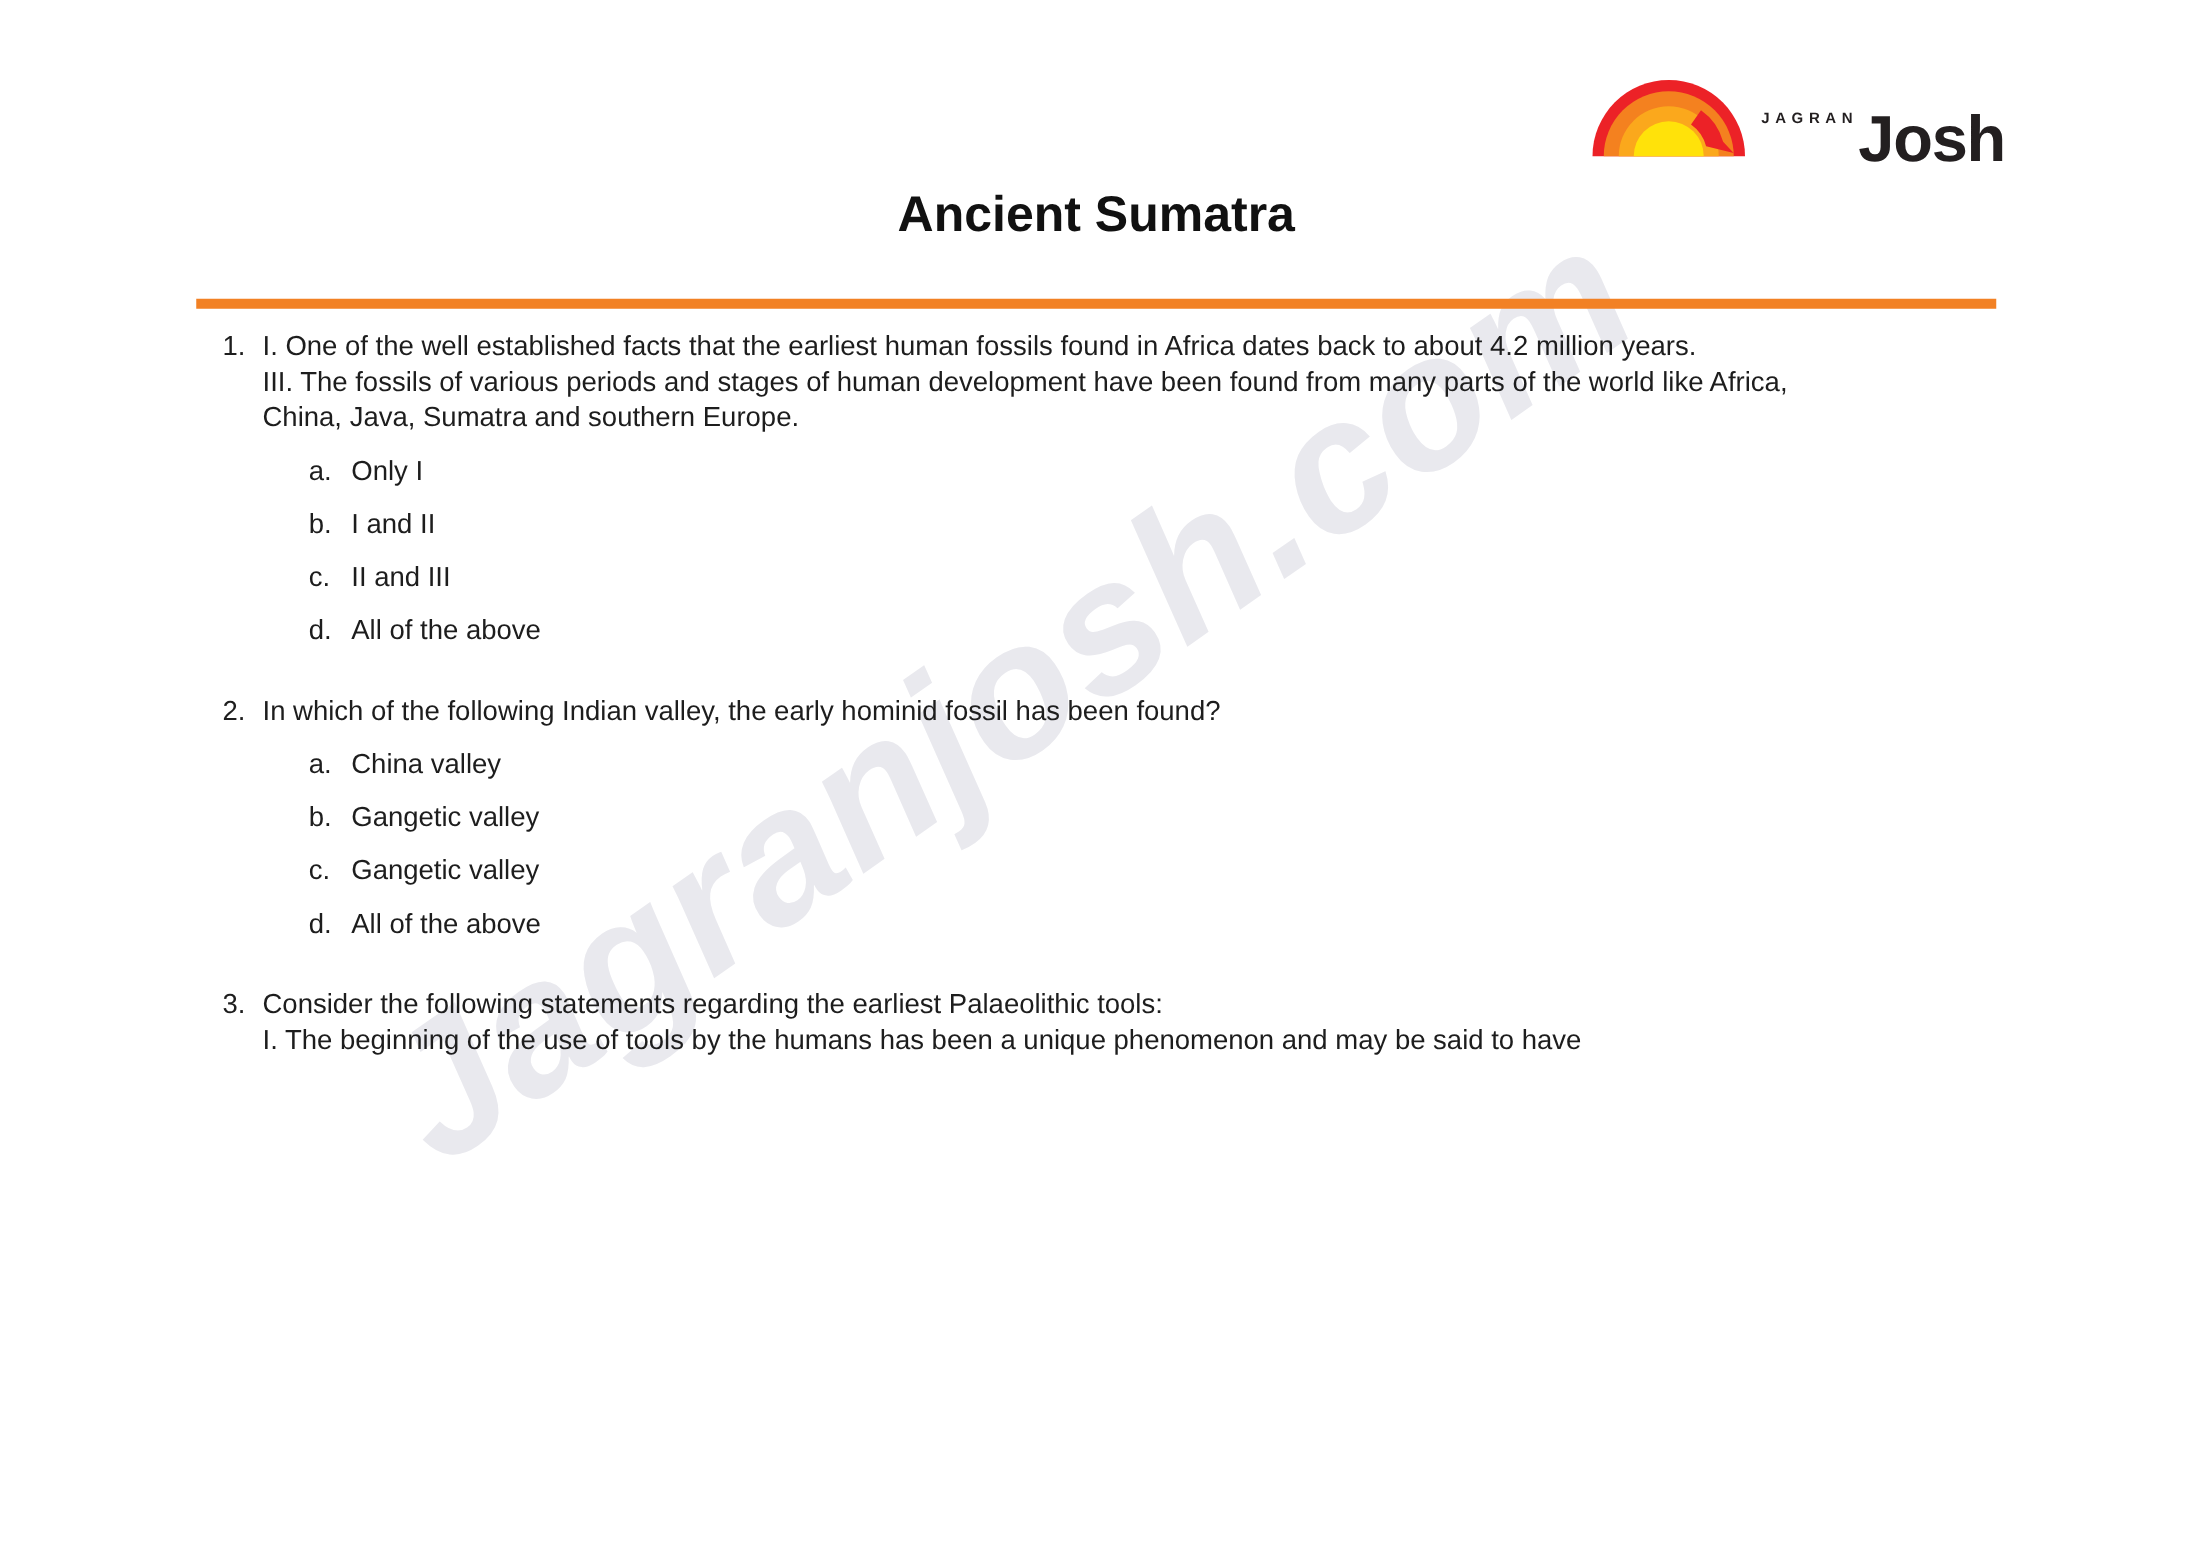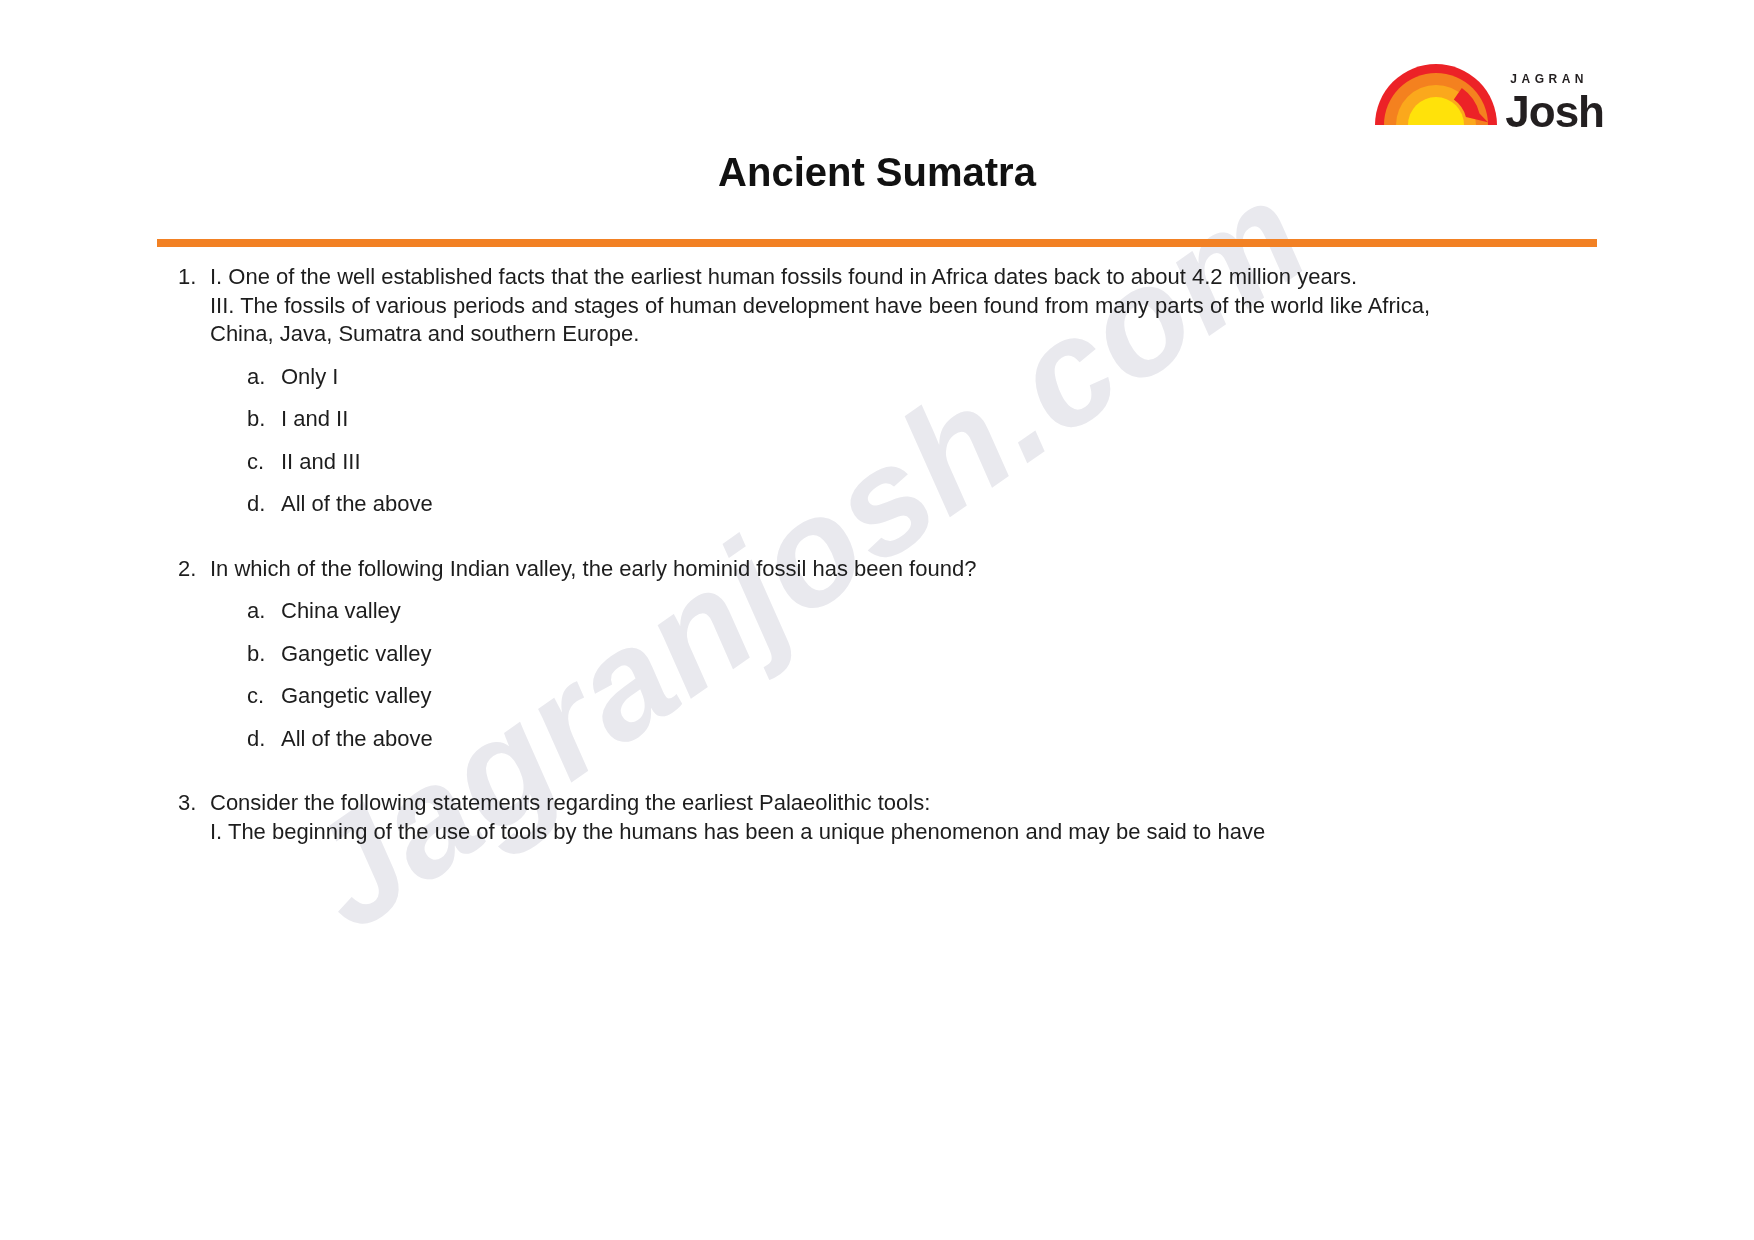--- a/index.html
+++ b/index.html
@@ -35,31 +35,31 @@
   .logo {
     position: absolute;
     top: 60px;
     right: 150px;
     display: flex;
     align-items: flex-end;
     gap: 7px;
     z-index: 2;
   }
   .logo-sun { margin-bottom: 11px; display: block; }
-  .logo-text { display: flex; flex-direction: column; align-items: flex-start; }
+  .logo-text { display: flex; flex-direction: row; align-items: flex-start; }
   .logo-top {
     font-size: 12px;
     font-weight: bold;
     letter-spacing: 4.5px;
     color: #231f20;
     margin-left: 5px;
     margin-bottom: 1px;
   }
   .logo-main {
-    font-size: 44px;
+    font-size: 52px;
     line-height: 50px;
     font-weight: bold;
     letter-spacing: -1px;
     color: #231f20;
   }
 
   
   .title {
     margin: 150px 0 0 0;
     text-align: center;

